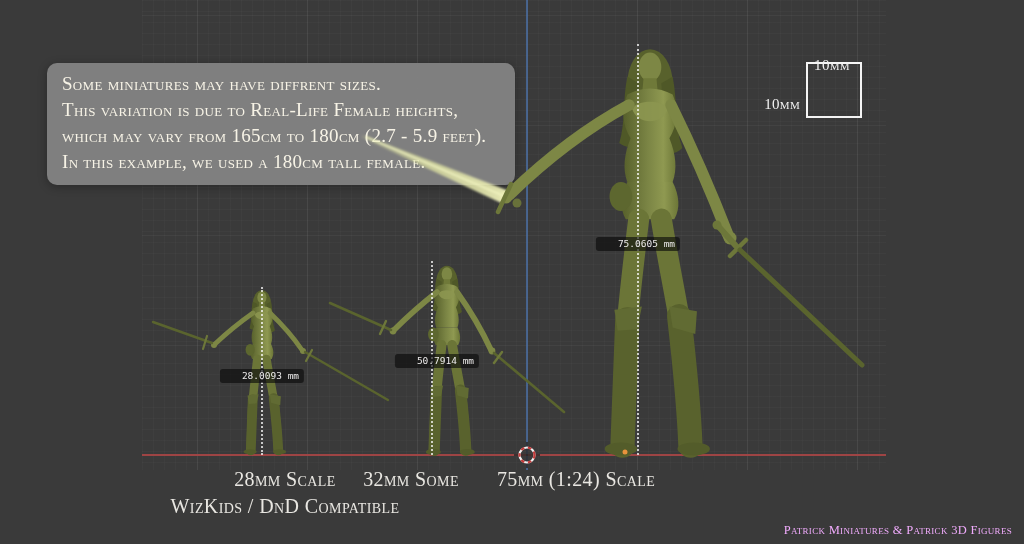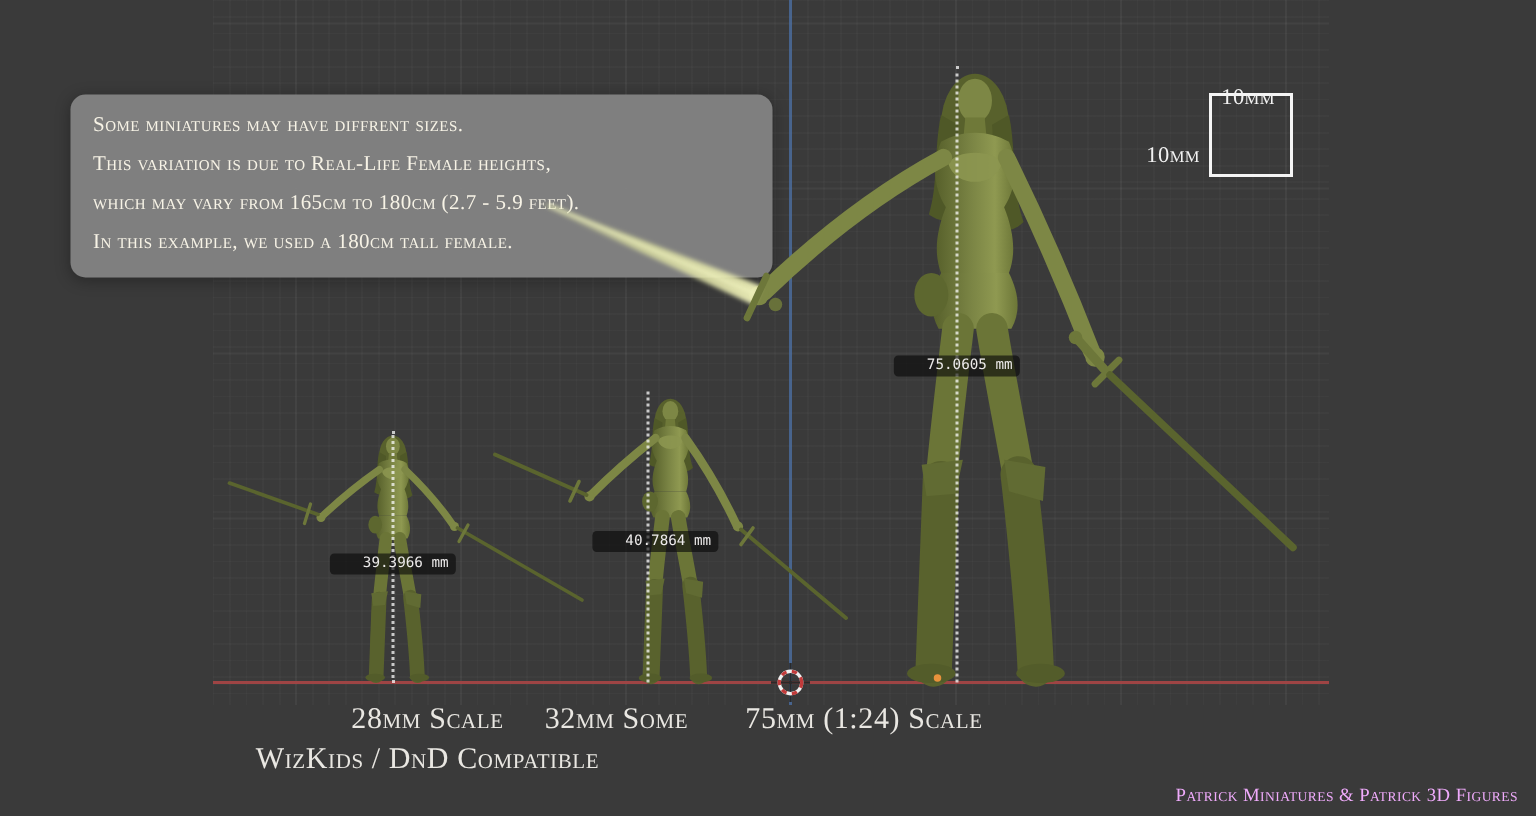--- a/index.html
+++ b/index.html
@@ -19,21 +19,21 @@
     background-position:55px 0, 0 15px, 0 0, 0 0;
   }
   .axis-z{position:absolute;left:526px;top:0;width:2px;height:470px;background:var(--z-axis,#4a6da0);opacity:.8;}
   .axis-x{position:absolute;left:142px;top:454px;width:744px;height:2px;background:var(--x-axis,#a34545);opacity:.95;}
   
   .info-box{
     position:absolute;left:47px;top:63px;width:438px;
     background:rgba(131,131,131,0.95);border-radius:10px;
     padding:8px 15px 10px 15px;
     box-shadow:0 2px 10px rgba(0,0,0,.3);
-    color:#f7f3e6;font-size:14px;line-height:26px;
+    color:#f7f3e6;font-size:19px;line-height:26px;
     font-variant:small-caps;letter-spacing:.3px;
   }
   
   .mtag{
     position:absolute;transform:translate(-50%,-50%);
     background:rgba(8,8,8,0.62);color:#eceaea;
     font-family:"DejaVu Sans Mono",monospace;font-size:9.5px;
     padding:1px 5px 2px 22px;border-radius:3px;white-space:nowrap;
   }
   
@@ -160,22 +160,22 @@
       <line x1="514" y1="455" x2="540" y2="455" stroke="#2a2a2a" stroke-width="1.6"></line>
       <circle cx="527" cy="455" r="7.5" fill="none" stroke="#f0f0f0" stroke-width="2.2"></circle>
       <circle cx="527" cy="455" r="7.5" fill="none" stroke="#c23a3a" stroke-width="2.2" stroke-dasharray="3.6 3.6"></circle>
     </g>
   </svg>
 
   <div class="dotline" style="left:261px;top:287px;height:168px;"></div>
   <div class="dotline" style="left:431px;top:261px;height:194px;"></div>
   <div class="dotline" style="left:637px;top:44px;height:411px;"></div>
 
-  <div class="mtag" style="left:262px;top:376px;">39.3966 mm</div>
-  <div class="mtag" style="left:437px;top:361px;">40.7864 mm</div>
+  <div class="mtag" style="left:262px;top:376px;">28.0093 mm</div>
+  <div class="mtag" style="left:437px;top:361px;">50.7914 mm</div>
   <div class="mtag" style="left:638px;top:244px;">75.0605 mm</div>
 
   <div class="ref-square"></div>
   <div class="ref-label top">10mm</div>
   <div class="ref-label side">10mm</div>
 
   <div class="scale-label" style="left:253px;top:466px;margin-left:32px;">
     <div>28mm Scale</div>
     <div>WizKids / DnD Compatible</div>
   </div>

